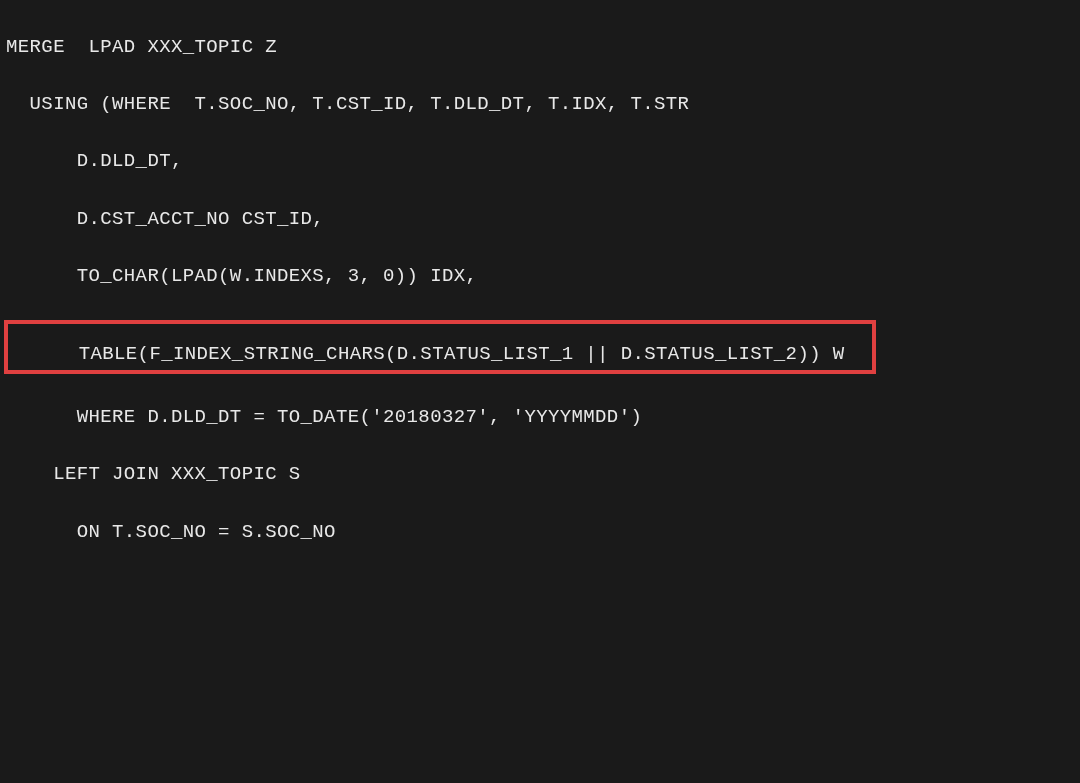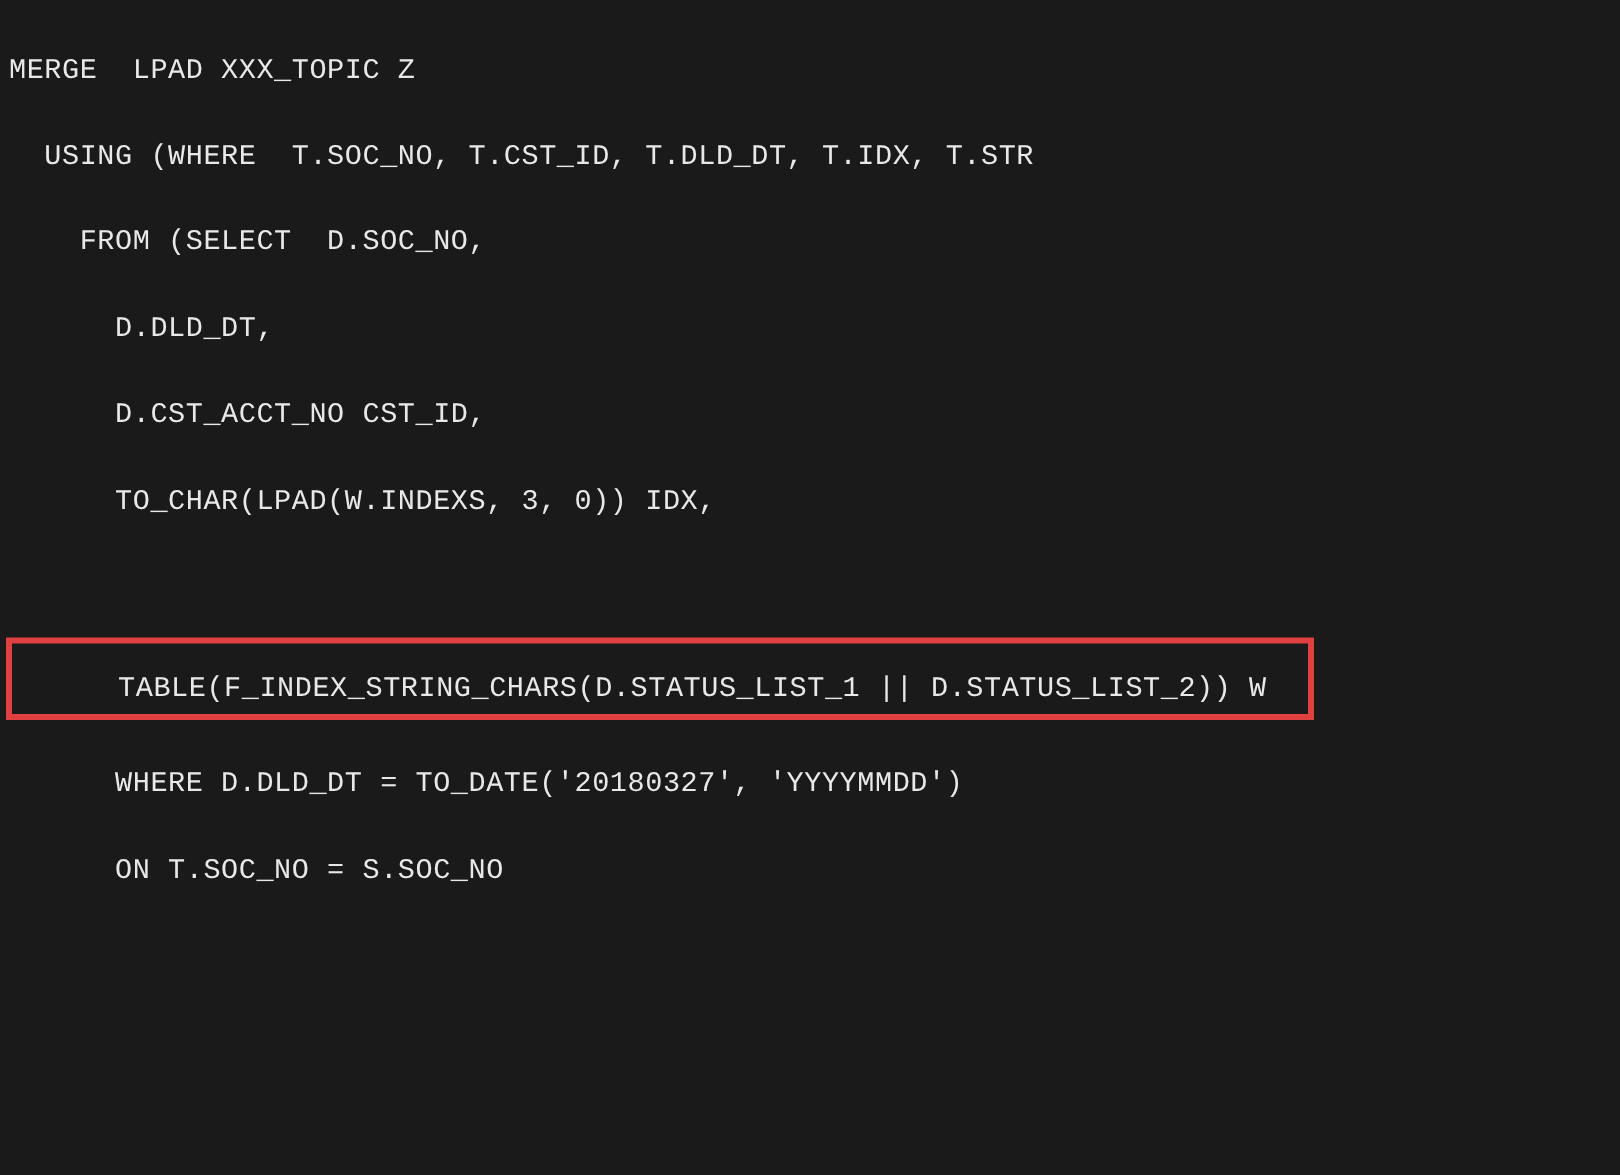--- a/index.html
+++ b/index.html
@@ -20,38 +20,37 @@
       letter-spacing: 0.02em;
     }
     .code-container {
       white-space: pre;
     }
     .highlight-wrapper {
       display: inline-block;
       border: 4px solid #e04040;
       padding: 16px 4px 2px 0;
       margin-left: -2px;
-      margin-top: 48px;
     }
     .line {
       display: block;
     }
   </style>
 </head>
 <body>
 
 <div class="code-container">
 <span class="line">MERGE  LPAD XXX_TOPIC Z</span>
 <span class="line">  USING (WHERE  T.SOC_NO, T.CST_ID, T.DLD_DT, T.IDX, T.STR</span>
-<span class="line">    FROM (SELECT  D.SOC_NO,</span>
 <span class="line">      D.DLD_DT,</span>
 <span class="line">      D.CST_ACCT_NO CST_ID,</span>
 <span class="line">      TO_CHAR(LPAD(W.INDEXS, 3, 0)) IDX,</span>
 <span class="line"><span class="highlight-wrapper"><span>      TABLE(F_INDEX_STRING_CHARS(D.STATUS_LIST_1 || D.STATUS_LIST_2)) W</span>  </span></span>
 <span class="line">      WHERE D.DLD_DT = TO_DATE('20180327', 'YYYYMMDD')</span>
+<span class="line">    LEFT JOIN XXX_TOPIC S</span>
 <span class="line">      ON T.SOC_NO = S.SOC_NO</span>
 
 
 
 
 
 
 
 
 

